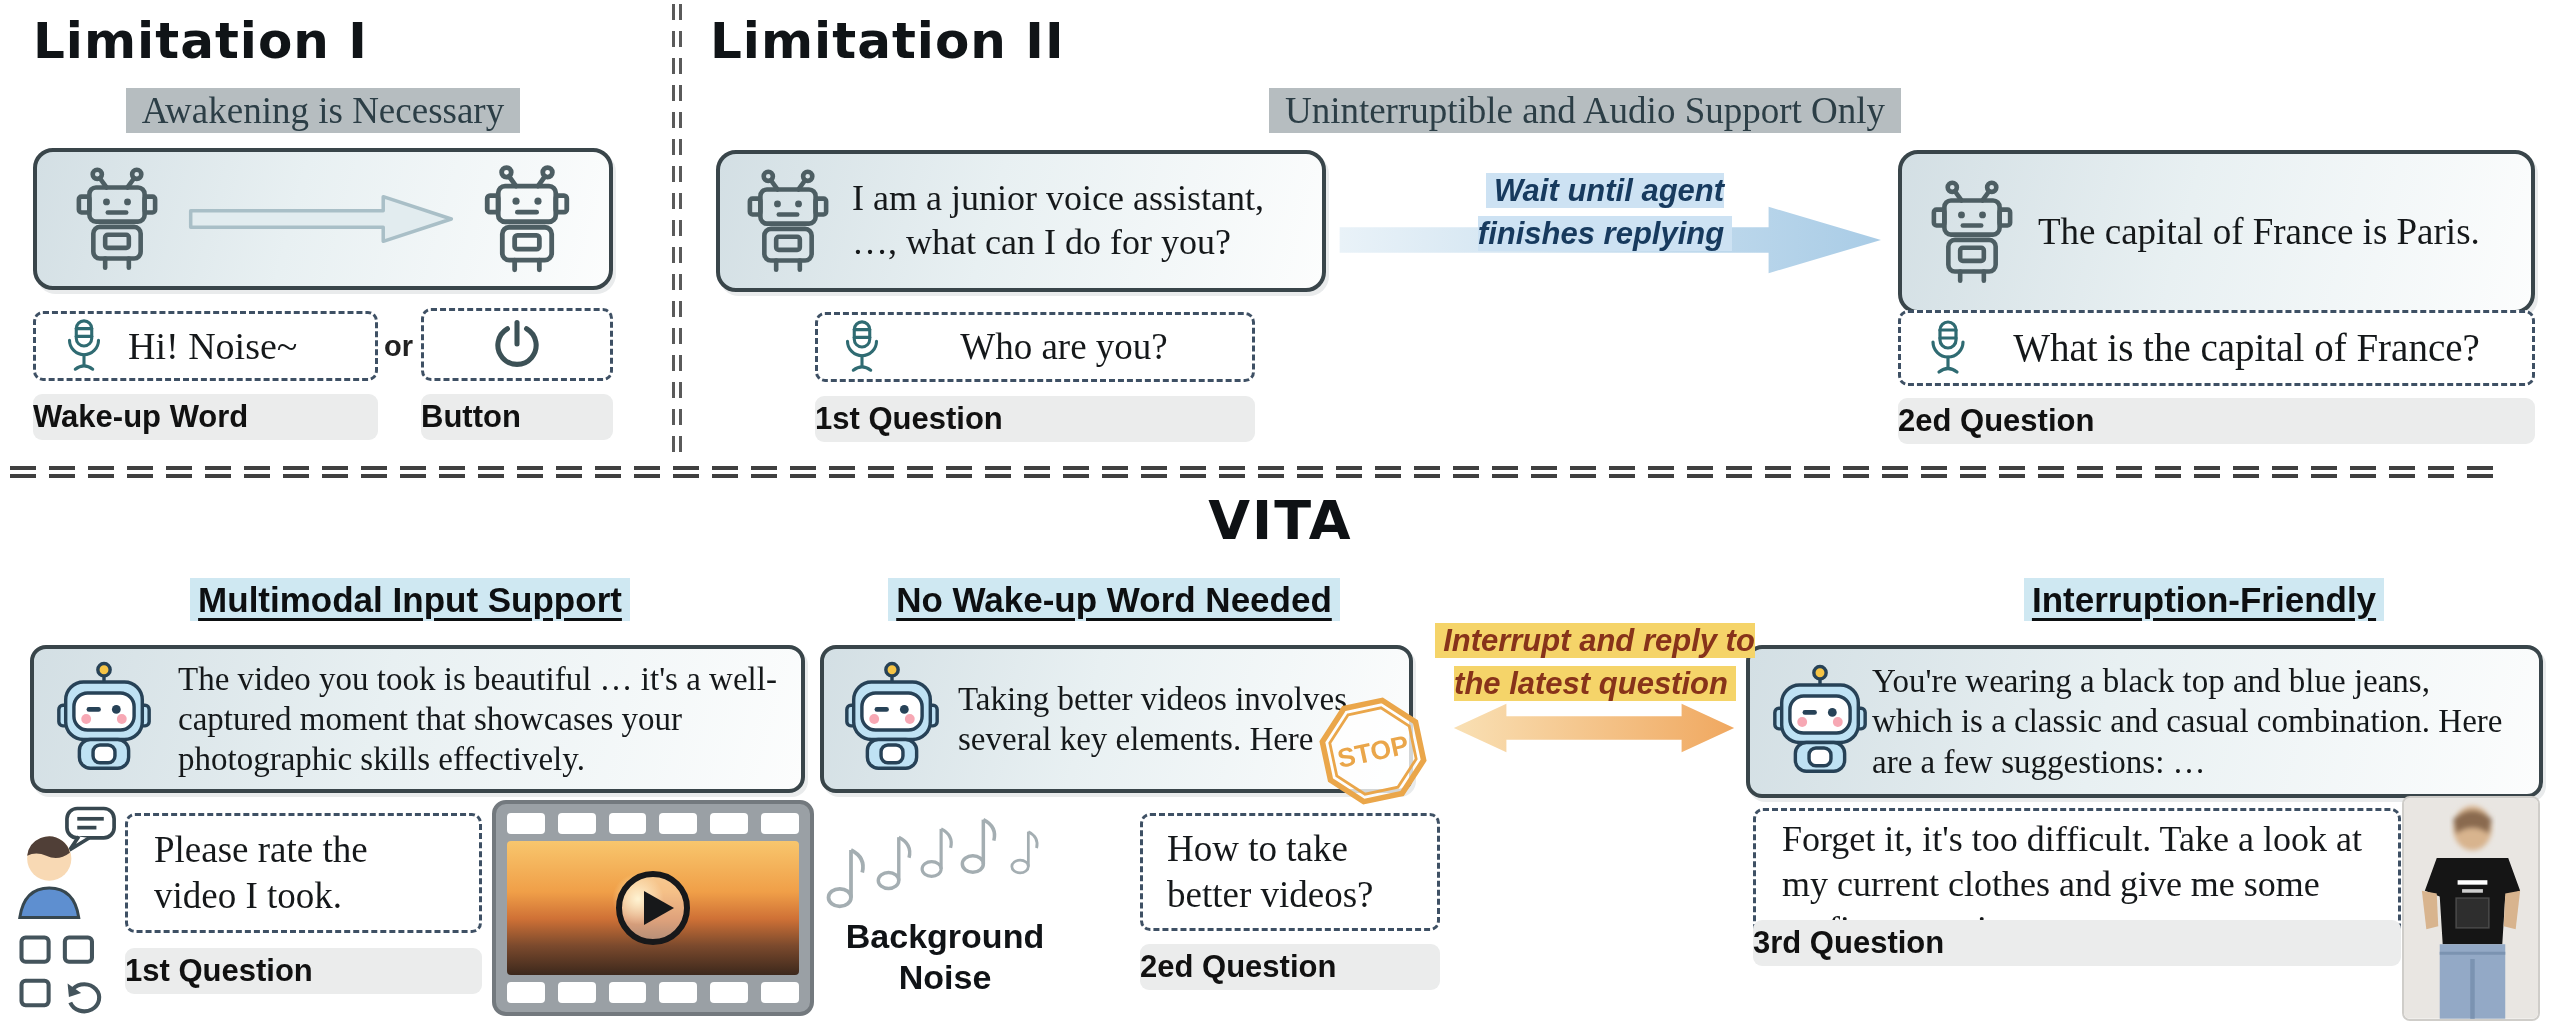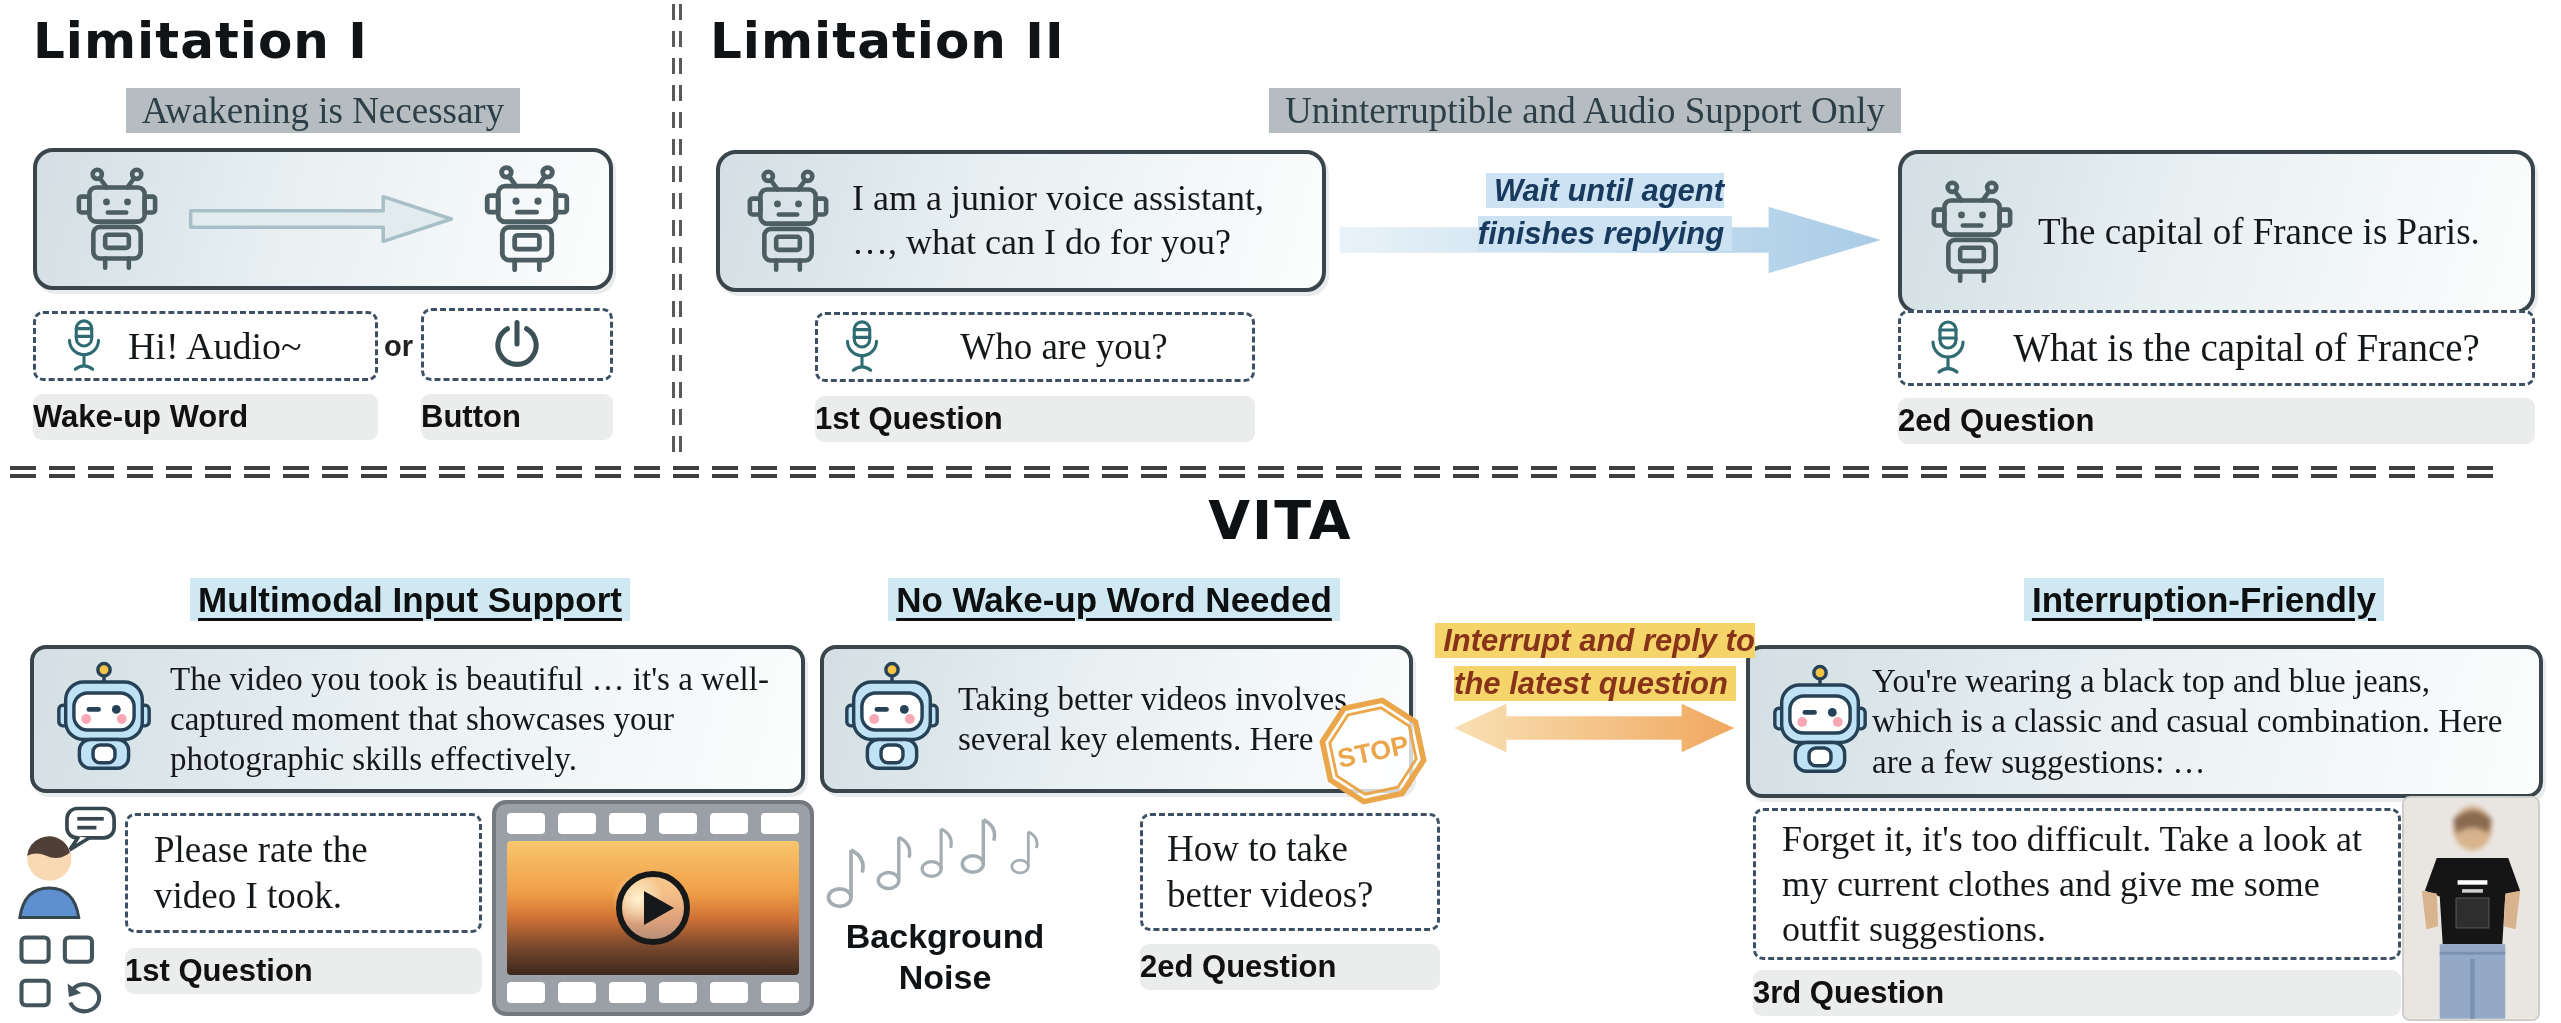--- a/index.html
+++ b/index.html
@@ -130,21 +130,21 @@
     </svg>
     <svg width="96" height="118">
         <use href="#sym-robot-gray"></use>
       </svg>
   </div>
 
   <div class="dash-box" style="left:33px;top:311px;width:345px;height:70px;padding-left:26px;gap:22px">
     <svg width="44" height="58">
         <use href="#sym-mic"></use>
       </svg>
-    <span class="speech" style="font-size:38px">Hi! Audio~</span>
+    <span class="speech" style="font-size:38px">Hi! Noise~</span>
   </div>
   <div class="or" style="left:384px;top:330px">or</div>
   <div class="dash-box" style="left:421px;top:308px;width:192px;height:73px;justify-content:center">
     <svg width="54" height="54">
         <use href="#sym-power"></use>
       </svg>
   </div>
   <div class="pill" style="left:33px;top:394px;width:345px">Wake-up Word</div>
   <div class="pill" style="left:421px;top:394px;width:192px">Button</div>
 
@@ -203,21 +203,21 @@
   <div class="feature" style="left:110px;top:580px;width:600px">
     <span>Multimodal Input Support</span>
   </div>
   <div class="feature" style="left:814px;top:580px;width:600px">
     <span>No Wake-up Word Needed</span>
   </div>
   <div class="feature" style="left:1904px;top:580px;width:600px">
     <span>Interruption-Friendly</span>
   </div>
 
-  <div class="reply-box" style="left:30px;top:645px;width:775px;height:148px;gap:14px;padding:0 18px;border-radius:16px">
+  <div class="reply-box" style="left:30px;top:645px;width:775px;height:148px;gap:22px;padding:0 18px;border-radius:16px">
     <svg width="104" height="116" style="flex:none">
         <use href="#sym-robot-cute"></use>
       </svg>
     <div class="speech" style="font-size:33px;width:620px">The video you took is beautiful …  it's a well-captured moment that showcases your photographic skills effectively.</div>
   </div>
 
   <svg style="position:absolute;left:8px;top:804px" width="112" height="118" viewBox="0 0 76 78">
     <rect x="40" y="2" width="32" height="20" rx="7" fill="#fff" stroke="#37474f" stroke-width="2.5"></rect>
     <path d="M48 21 l-6 9 13 -8" fill="#fff" stroke="#37474f" stroke-width="2.5" stroke-linejoin="round"></path>
     <line x1="47" y1="9" x2="65" y2="9" stroke="#37474f" stroke-width="2.5"></line>
@@ -317,21 +317,21 @@
   <div class="reply-box" style="left:1746px;top:645px;width:797px;height:153px;padding:0 18px;border-radius:16px">
     <svg width="104" height="116" style="flex:none">
         <use href="#sym-robot-cute"></use>
       </svg>
     <div class="speech" style="font-size:33px;width:640px">You're wearing a black top and blue jeans, which is a classic and casual combination. Here are a few suggestions:  …</div>
   </div>
 
   <div class="dash-box" style="left:1753px;top:808px;width:648px;height:152px;padding:10px 26px">
     <div class="q-text" style="font-size:36px">Forget it, it's too difficult. Take a look at my current clothes and give me some outfit suggestions.</div>
   </div>
-  <div class="pill" style="left:1753px;top:970px;width:648px">3rd Question</div>
+  <div class="pill" style="left:1753px;top:920px;width:648px">3rd Question</div>
 
   <div class="photo" style="left:2404px;top:798px;width:134px;height:221px">
     <svg width="134" height="221" viewBox="0 0 90 148">
       <defs>
           <filter id="blurF">
             <feGaussianBlur stdDeviation="1.8"></feGaussianBlur>
           </filter>
         </defs>
       <rect width="90" height="148" fill="#e9e6e2"></rect>
       <g filter="url(#blurF)">

